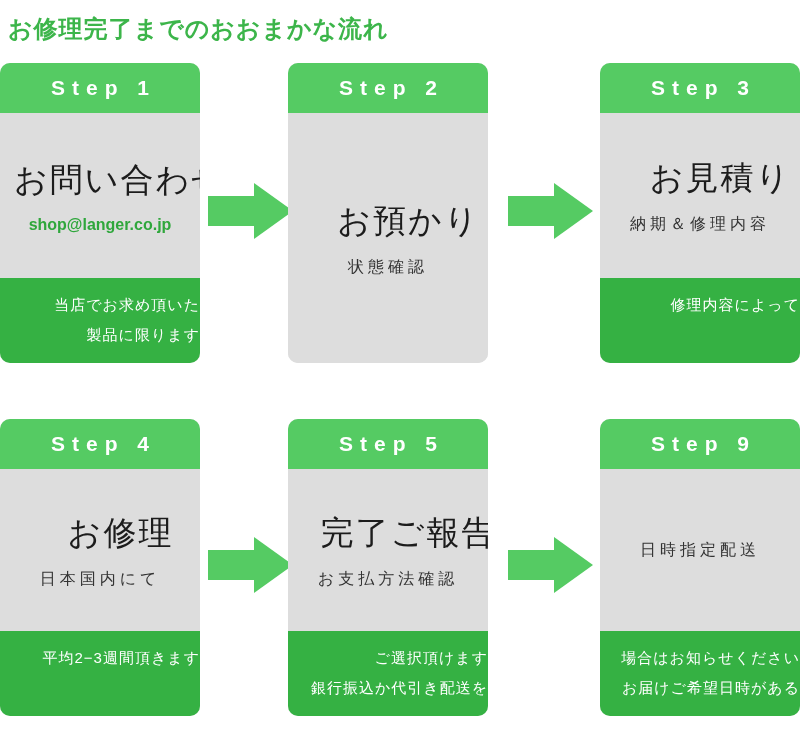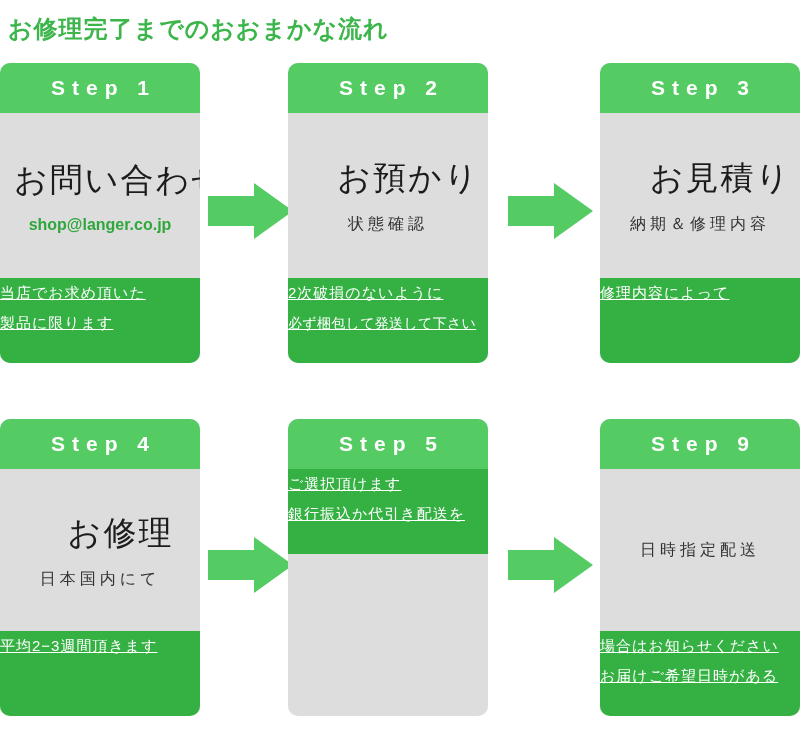--- a/index.html
+++ b/index.html
@@ -96,25 +96,25 @@
     font-weight: bold;
     color: var(--email-green);
     cursor: pointer;
   }
 
   .card-footer {
     flex: 0 0 85px;
     height: 85px;
     background: var(--footer-green);
     color: var(--white);
-    text-align: left;
+    text-align: right;
+    padding-top: 12px;
     font-size: 15px;
     letter-spacing: 1px;
     line-height: 30px;
-    text-decoration: underline;
   }
   .card-footer .line { white-space: nowrap; }
   .card-footer .line.tight { font-size: 14px; letter-spacing: 0.3px; }
 
   .arrow {
     position: absolute;
     width: 46px;
     height: 30px;
     background: var(--arrow-green);
   }
@@ -154,24 +154,20 @@
   </section>
 
   <div class="arrow r1 g1"></div>
 
   <section class="card r1 c2">
     <header class="card-header">Step 2</header>
     <div class="card-body">
       <div class="card-title">お預かり</div>
       <div class="card-subtitle">状態確認</div>
     </div>
-    <footer class="card-footer">
-      <div class="line">2次破損のないように</div>
-      <div class="line tight">必ず梱包して発送して下さい</div>
-    </footer>
   </section>
 
   <div class="arrow r1 g2"></div>
 
   <section class="card r1 c3">
     <header class="card-header">Step 3</header>
     <div class="card-body">
       <div class="card-title">お見積り</div>
       <div class="card-subtitle">納期＆修理内容</div>
     </div>
@@ -188,20 +184,24 @@
     </div>
     <footer class="card-footer">
       <div class="line">平均2−3週間頂きます</div>
     </footer>
   </section>
 
   <div class="arrow r2 g1"></div>
 
   <section class="card r2 c2">
     <header class="card-header">Step 5</header>
+    <div class="card-body">
+      <div class="card-title">完了ご報告</div>
+      <div class="card-subtitle">お支払方法確認</div>
+    </div>
     <footer class="card-footer">
       <div class="line">ご選択頂けます</div>
       <div class="line">銀行振込か代引き配送を</div>
     </footer>
   </section>
 
   <div class="arrow r2 g2"></div>
 
   <section class="card r2 c3">
     <header class="card-header">Step 9</header>

